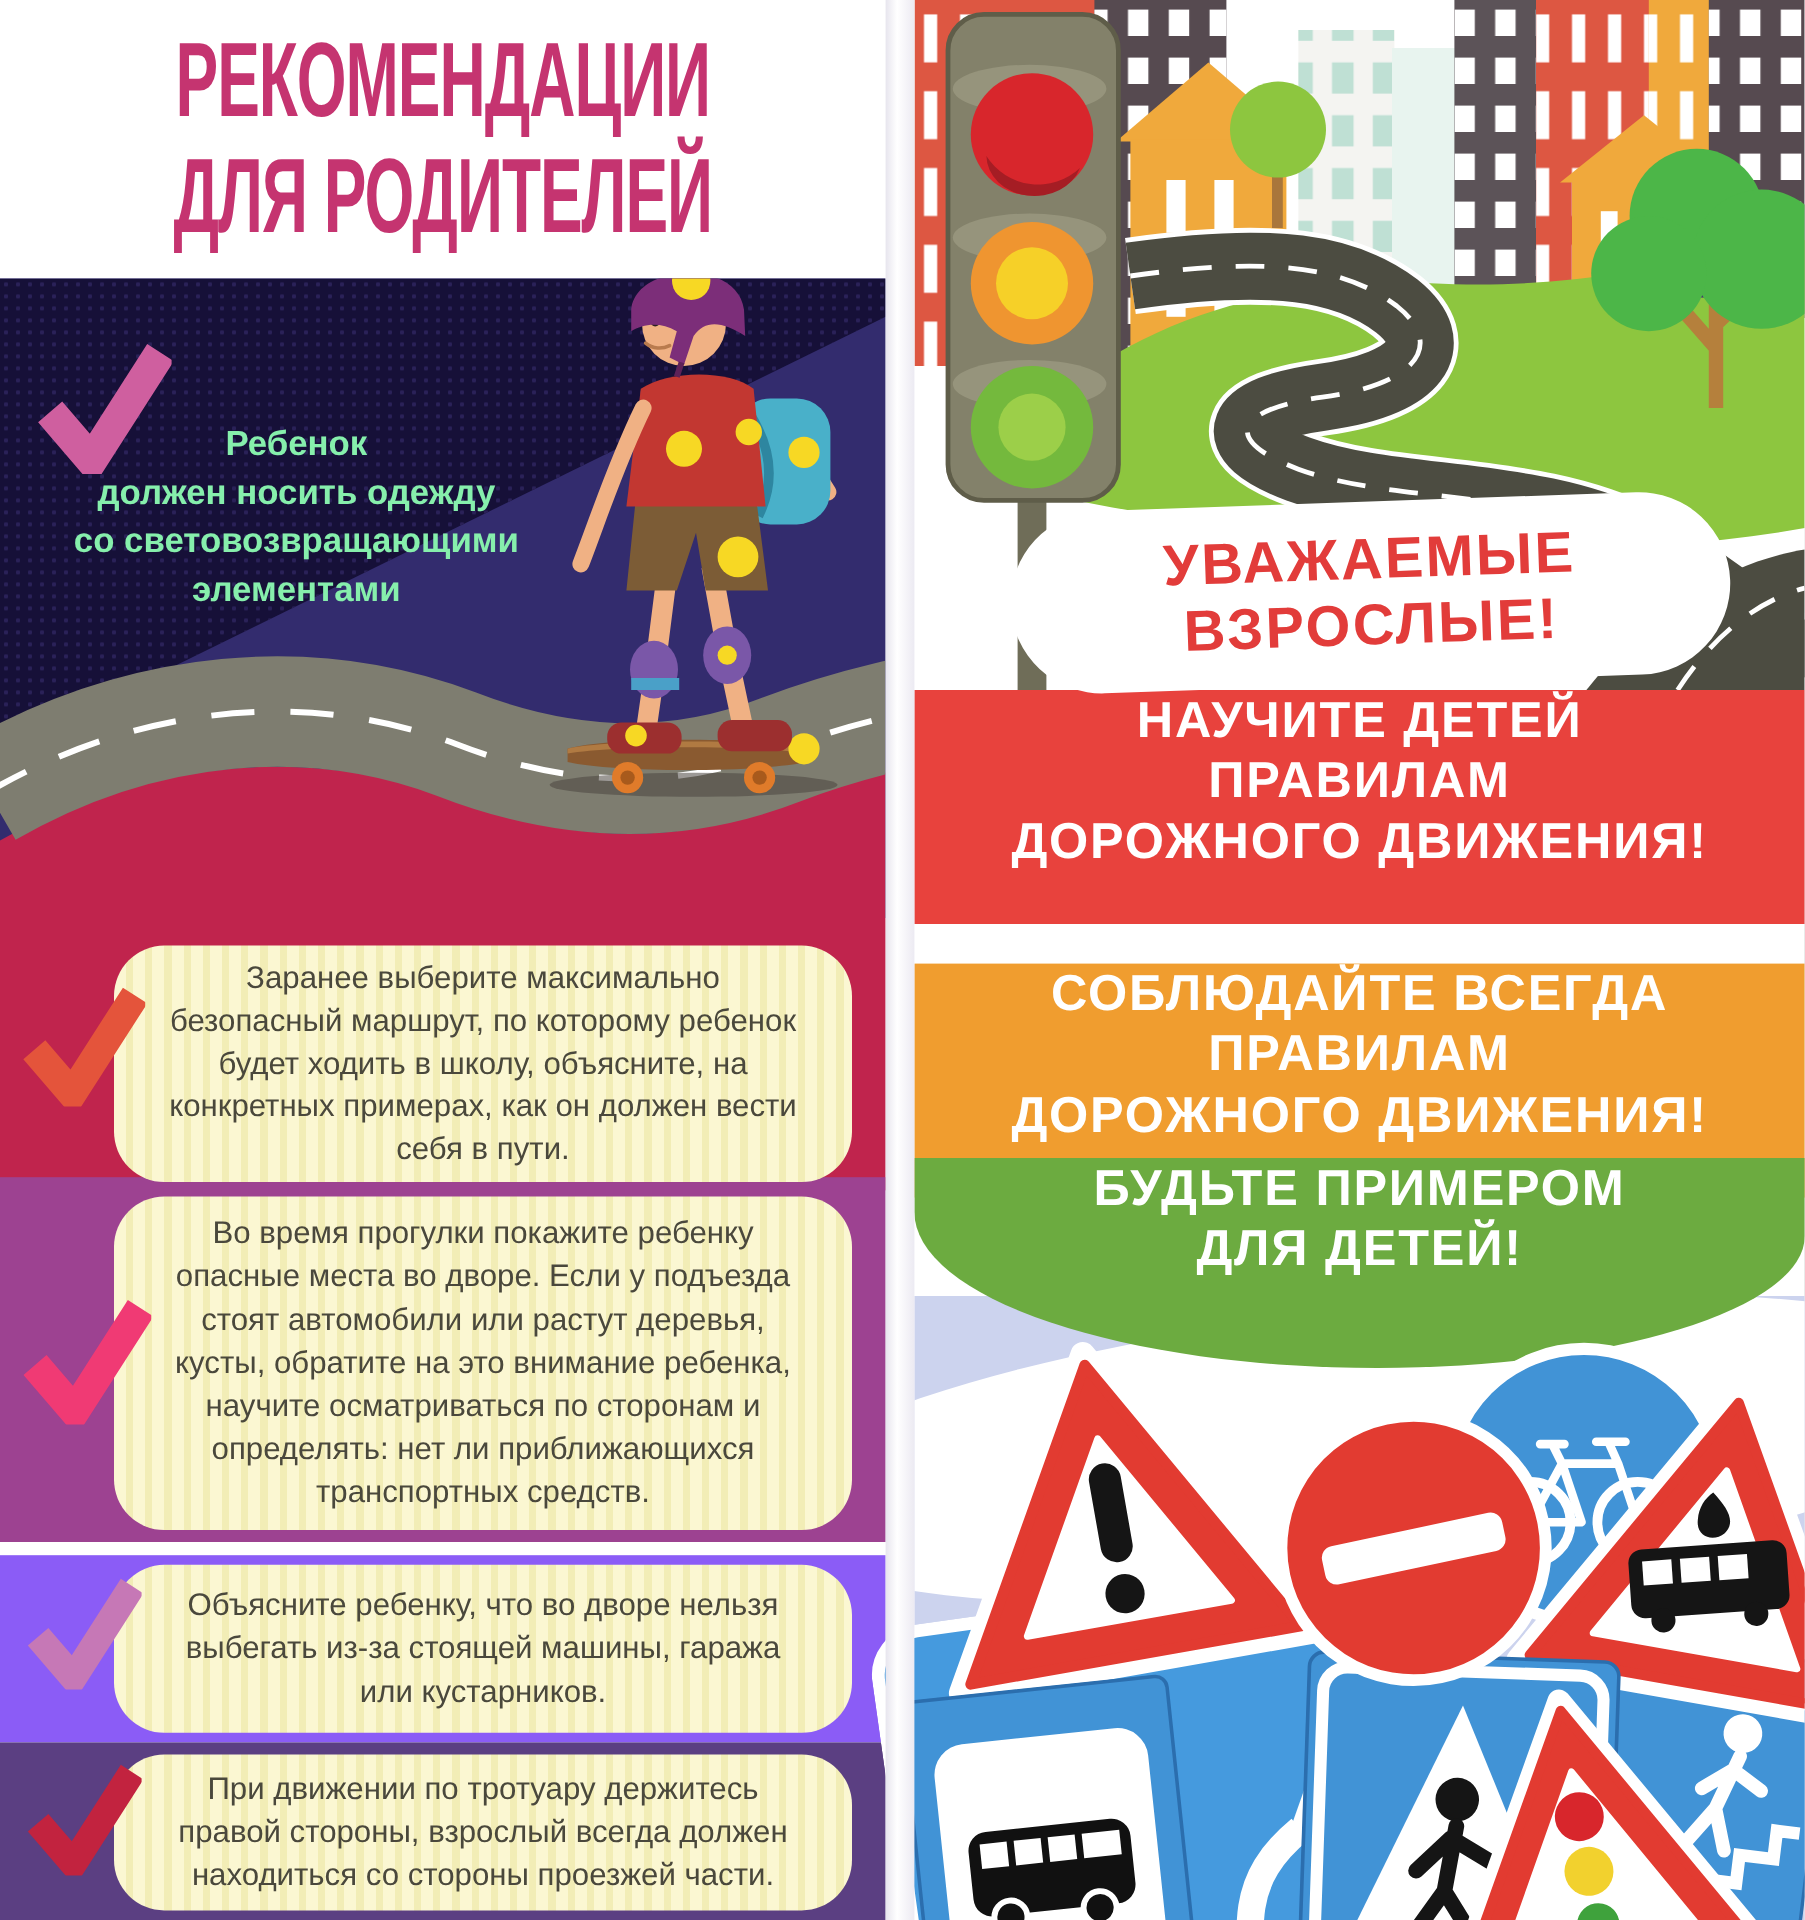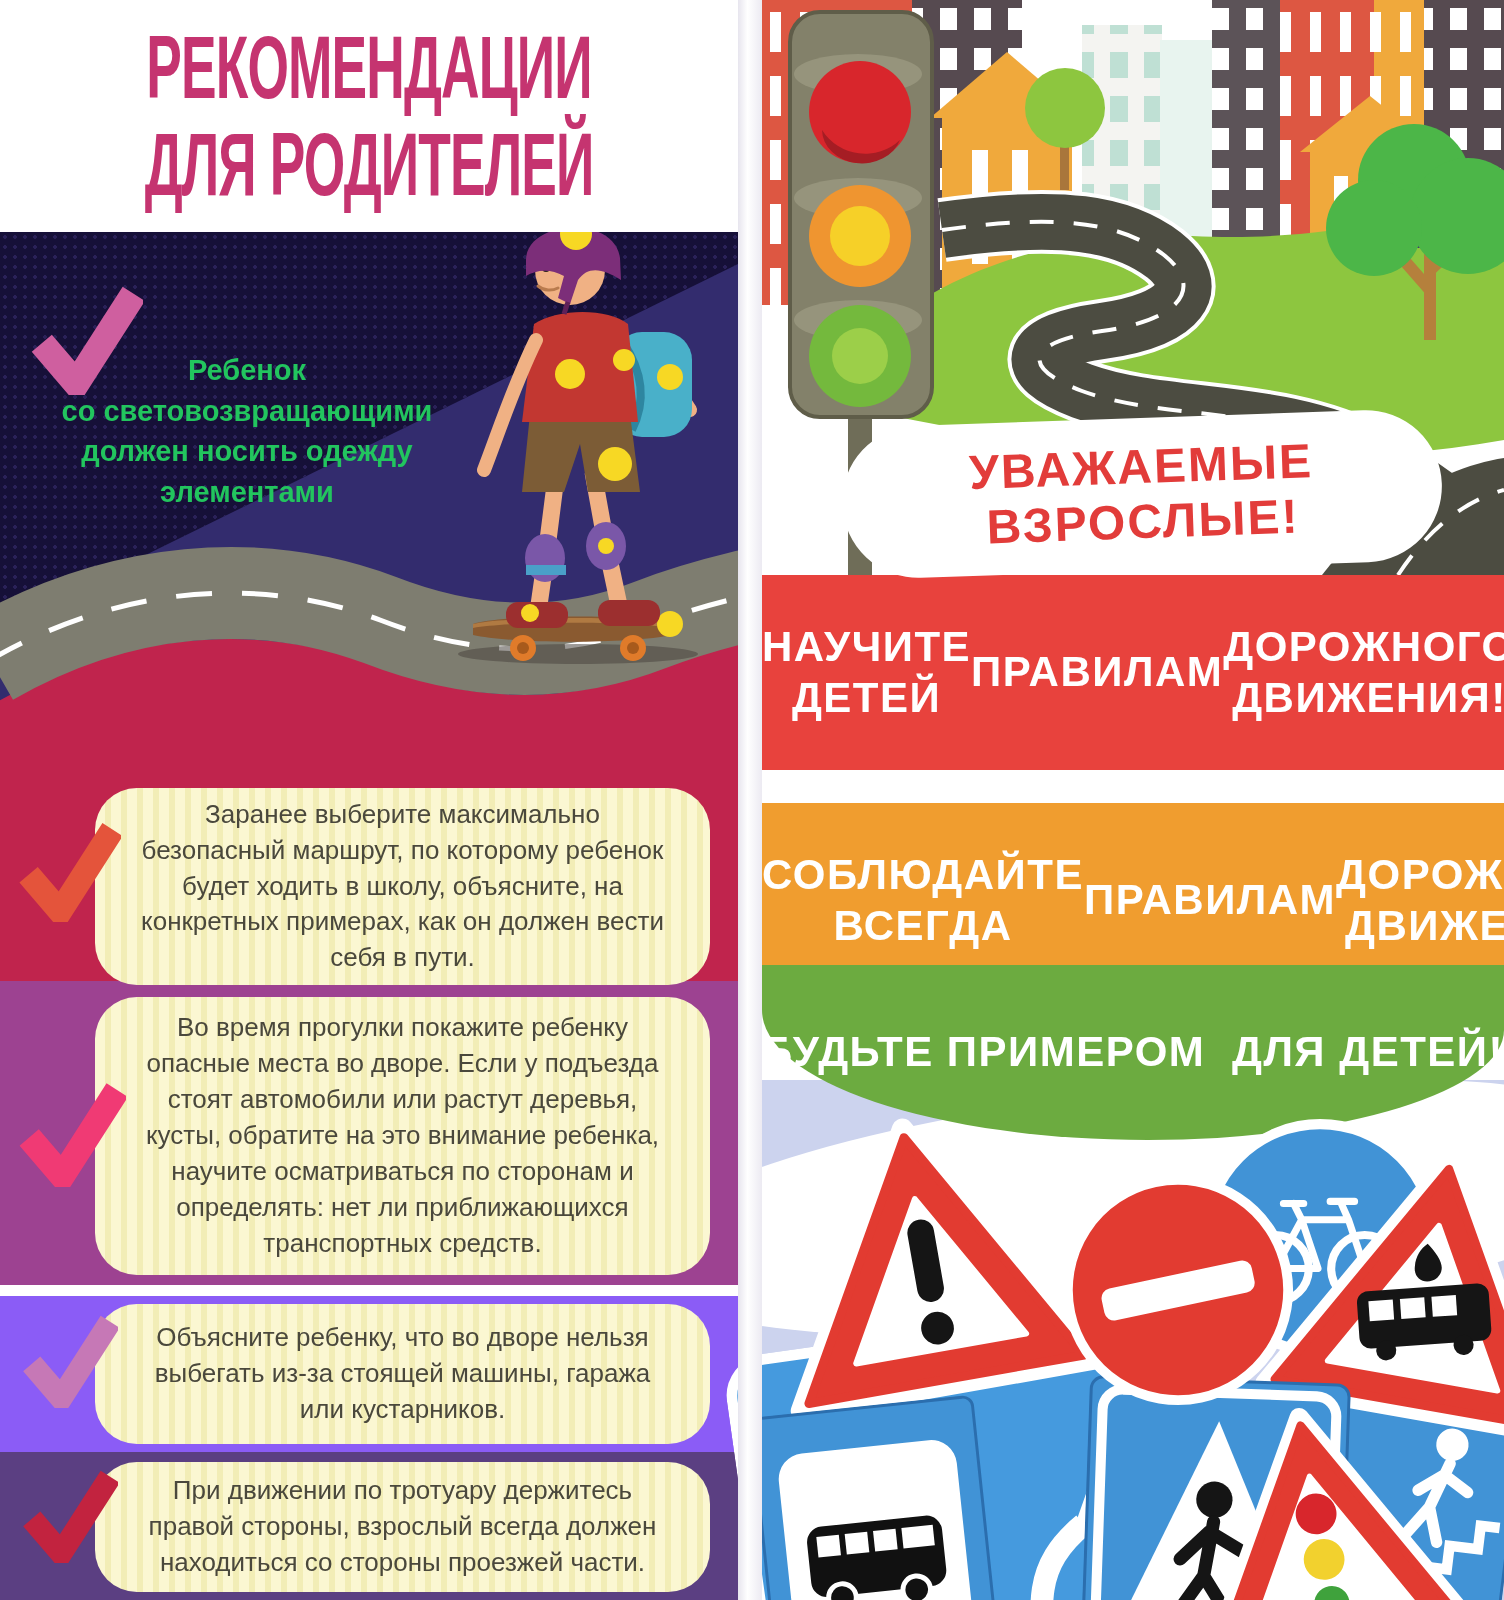--- a/index.html
+++ b/index.html
@@ -11,21 +11,21 @@
   .lp-title{position:absolute;left:49px;top:20px;width:640px;margin:0;
             font-size:62px;line-height:1.1;font-weight:bold;color:#c53470;text-align:center;
             letter-spacing:-1px;transform:scale(.86,1.42);transform-origin:top center;}
   .lp-hero{position:absolute;left:0;top:232px;width:738px;height:533px;background:#332c6e;overflow:hidden;}
   .lp-hero .halftone{position:absolute;left:0;top:0;width:100%;height:100%;
       background-color:#161038;
       background-image:radial-gradient(circle,#2a2158 1.6px,transparent 2.1px);
       background-size:10px 10px;
       clip-path:polygon(0 0,100% 0,100% 6%,0 74%);}
   .hero-note{position:absolute;left:12px;top:118px;width:470px;z-index:2;
-      color:#22c55e;font-weight:bold;font-size:29px;line-height:1.4;text-align:center;}
+      color:#86efac;font-weight:bold;font-size:29px;line-height:1.4;text-align:center;}
   .check{position:absolute;z-index:3;}
   .boy-svg{position:absolute;left:418px;top:-60px;z-index:4;}
   .road-svg{position:absolute;left:0;top:308px;z-index:2;}
   .tip-band{position:absolute;left:0;width:738px;}
   .band-1{top:765px;height:227px;background:#c0244d;}
   .band-2{top:981px;height:304px;background:#9d4291;}
   .band-3{top:1296px;height:156px;background:#8b5cf6;}
   .band-4{top:1452px;height:148px;background:#5b3f82;}
   .tip-box{position:absolute;left:95px;width:615px;border-radius:42px;
       background:repeating-linear-gradient(90deg,#fbf7d2 0 10px,#f2edb6 10px 16px);
@@ -39,22 +39,22 @@
   
   #fold{position:absolute;left:738px;top:0;width:24px;height:1600px;z-index:7;
         background:linear-gradient(90deg,#e7e5ee,#ffffff 40%,#eceaf2);}
   
   #panel-right{position:absolute;left:762px;top:0;width:742px;height:1600px;background:#fff;}
   .city-svg{position:absolute;left:0;top:0;z-index:1;}
   .greeting-band{position:absolute;left:80px;top:418px;width:600px;height:152px;z-index:2;
       background:#fff;border-radius:76px;transform:rotate(-2deg);
       display:flex;flex-direction:column;align-items:center;justify-content:center;}
   .greeting-line{color:#e23c3a;font-weight:bold;font-size:48px;line-height:1.15;letter-spacing:2px;}
-  .banner{position:absolute;left:0;width:742px;z-index:1;display:flex;
-      align-items:center;justify-content:space-between;}
+  .banner{position:absolute;left:0;width:742px;z-index:1;display:flex;flex-direction:column;
+      align-items:center;justify-content:flex-start;}
   .banner-line{color:#fff;font-weight:bold;font-size:42px;line-height:1.2;letter-spacing:1.5px;text-align:center;}
   .banner-red{top:575px;height:195px;background:#e8423d;}
   .banner-orange{top:770px;height:195px;background:#f09d2f;margin-top:33px;}
   .banner-green{top:965px;height:175px;background:#6cab40;z-index:2;
       border-radius:0 0 48% 52% / 0 0 110px 130px;}
   .signs-bg{position:absolute;left:0;top:1080px;width:742px;height:520px;background:#ccd3ee;z-index:0;overflow:hidden;}
   .signs-bg:before{content:"";position:absolute;left:-140px;top:10px;width:1060px;height:235px;
       background:#fff;border-radius:50%;transform:rotate(-6deg);}
   .sign{position:absolute;}
   
@@ -71,22 +71,22 @@
 
     <div class="lp-hero">
       <div class="halftone"></div>
 
       <svg class="check" style="left:28px;top:48px;" width="115" height="115" viewBox="0 0 100 100">
         <path d="M12 55 L42 90 L92 12" fill="none" stroke="#cf5f9f" stroke-width="23"></path>
       </svg>
 
       <div class="hero-note">
         <div>Ребенок</div>
+        <div>должен носить одежду</div>
         <div>со световозвращающими</div>
-        <div>должен носить одежду</div>
         <div>элементами</div>
       </div>
 
       <svg class="road-svg" width="738" height="225" viewBox="0 0 738 225">
         <path d="M-10 166 C120 91 260 81 380 126 C470 161 560 166 650 131 C700 112 730 106 750 101 L750 230 L-10 230 Z" fill="#c0244d"></path>
         <path d="M-10 120 C120 45 260 35 380 80 C470 115 560 120 650 85 C700 66 730 60 750 55" fill="none" stroke="#7e7d70" stroke-width="92"></path>
         <path d="M-10 120 C120 45 260 35 380 80 C470 115 560 120 650 85 C700 66 730 60 750 55" fill="none" stroke="#ffffff" stroke-width="5" stroke-dasharray="36 30"></path>
       </svg>
 
       <svg class="boy-svg" width="310" height="500" viewBox="0 0 310 500">

